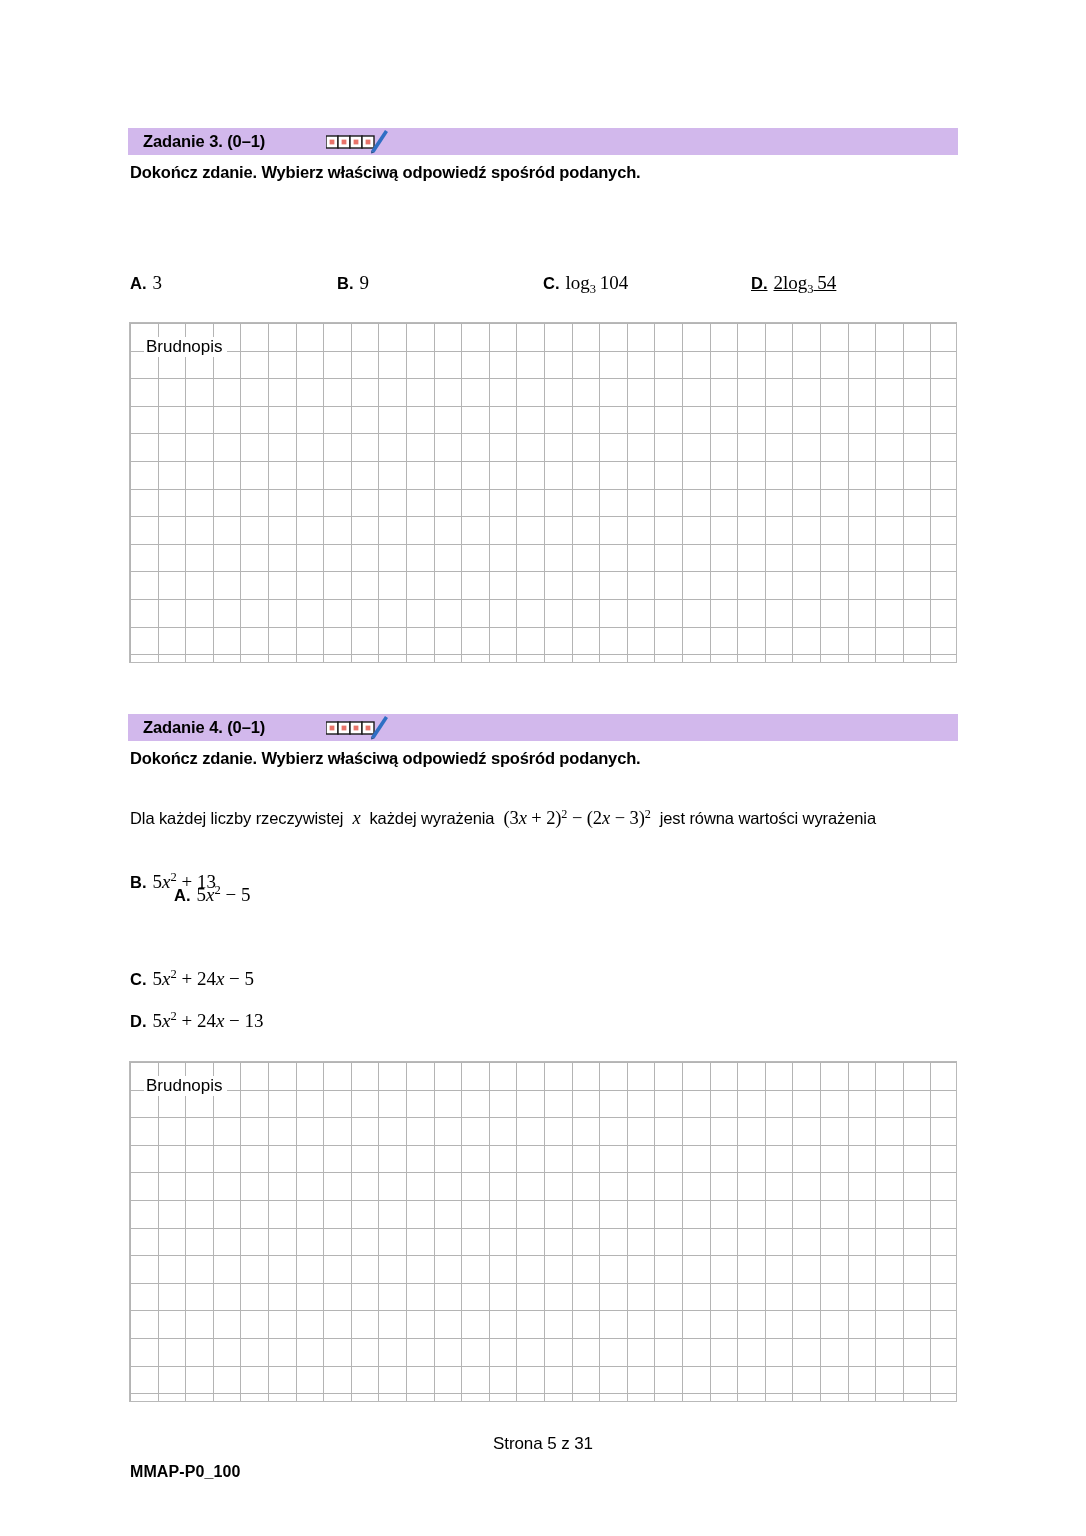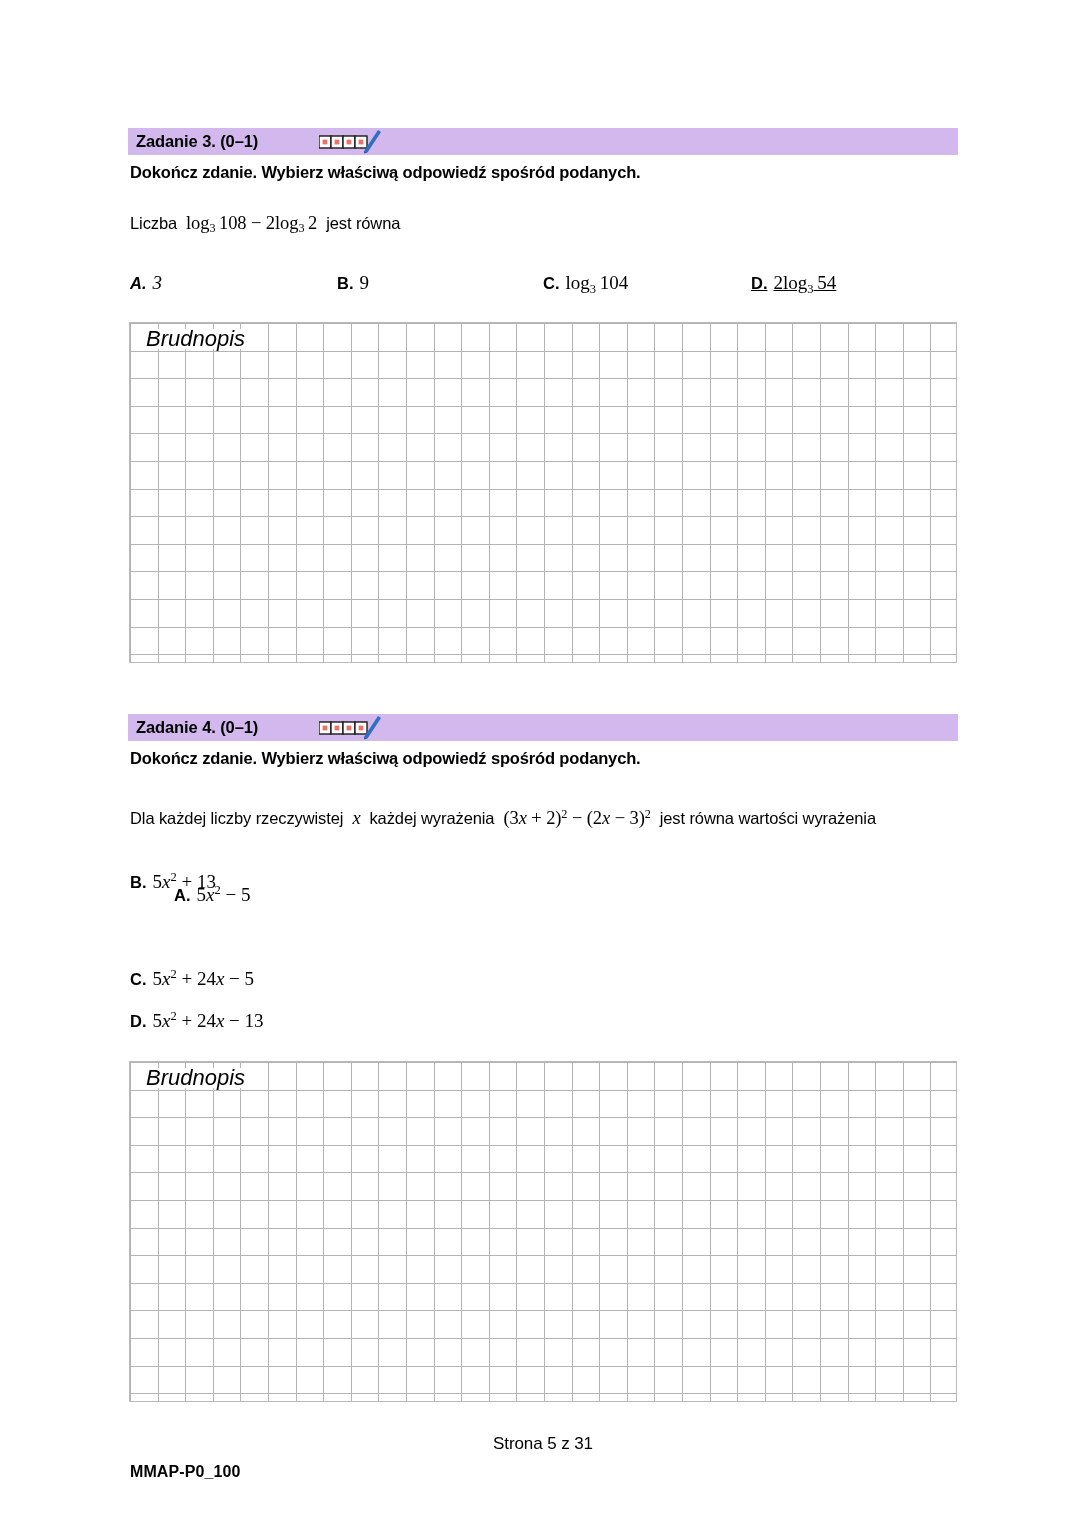--- a/index.html
+++ b/index.html
@@ -30,21 +30,21 @@
     width: 830px;
     height: 27px;
     background: #d2b8ec;
     display: flex;
     align-items: center;
   }
   .task-bar-title {
     font-size: 16.5px;
     font-weight: bold;
     letter-spacing: -0.1px;
-    padding-left: 8px;
+    padding-left: 15px;
     white-space: nowrap;
   }
   .task-icon {
     position: relative;
     margin-left: 61px;
     width: 63px;
     height: 24px;
     display: block;
   }
   .task-icon svg { display: block; }
@@ -110,23 +110,22 @@
     background:
       repeating-linear-gradient(to right,
         #b4b4b4 0px, #b4b4b4 1px, transparent 1px, transparent 27.6px),
       repeating-linear-gradient(to bottom,
         #b4b4b4 0px, #b4b4b4 1px, transparent 1px, transparent 27.6px),
       #ffffff;
   }
   .scratch-label {
     position: absolute;
     left: 14px;
-    top: 6px;
-    font-style: italic;
-    font-size: 22px;
+    top: 14px;
+    font-size: 17px;
     font-family: "Liberation Sans", sans-serif;
     background: #ffffff;
     padding: 0 4px 1px 2px;
     line-height: 19px;
   }
 
   
   .page-number {
     position: absolute;
     width: 100%;
@@ -161,27 +160,22 @@
           <rect x="39.6" y="9.6" width="4.8" height="4.8" fill="#e8736a"></rect>
         </g>
         <path d="M45 21 L59 0 L62 2 L48.5 22.5 Z" fill="#2f6fc4"></path>
         <path d="M45 21 L48.5 22.5 L45.2 23.4 Z" fill="#24538f"></path>
       </svg>
     </span>
   </div>
 
   <div class="instruction" style="top:163px;">Dokończ zdanie. Wybierz właściwą odpowiedź spośród podanych.</div>
 
-  <div class="qtext" style="top:210px;">
-    <span>Liczba</span>&nbsp;
-    <span class="math">log<sub>3</sub> 108 − 2log<sub>3</sub> 2</span>&nbsp;
-    <span>jest równa</span>
-  </div>
-
-  <div class="opt" style="top:272px; left:130px;font-style:italic;">
+
+  <div class="opt" style="top:272px; left:130px;">
     <span class="lbl">A.</span><span class="val">3</span>
   </div>
   <div class="opt" style="top:272px; left:337px;text-align:right;">
     <span class="lbl">B.</span><span class="val">9</span>
   </div>
   <div class="opt" style="top:272px; left:543px;">
     <span class="lbl">C.</span><span class="val">log<sub>3</sub> 104</span>
   </div>
   <div class="opt" style="top:272px; left:751px;text-decoration:underline;">
     <span class="lbl">D.</span><span class="val">2log<sub>3</sub> 54</span>

